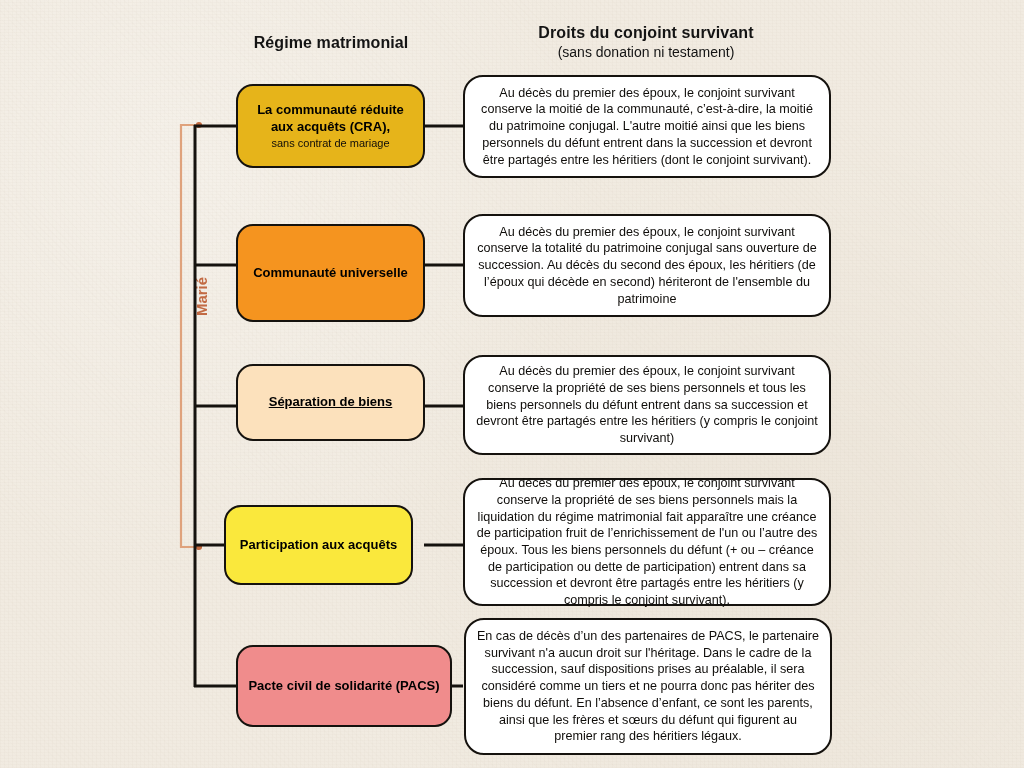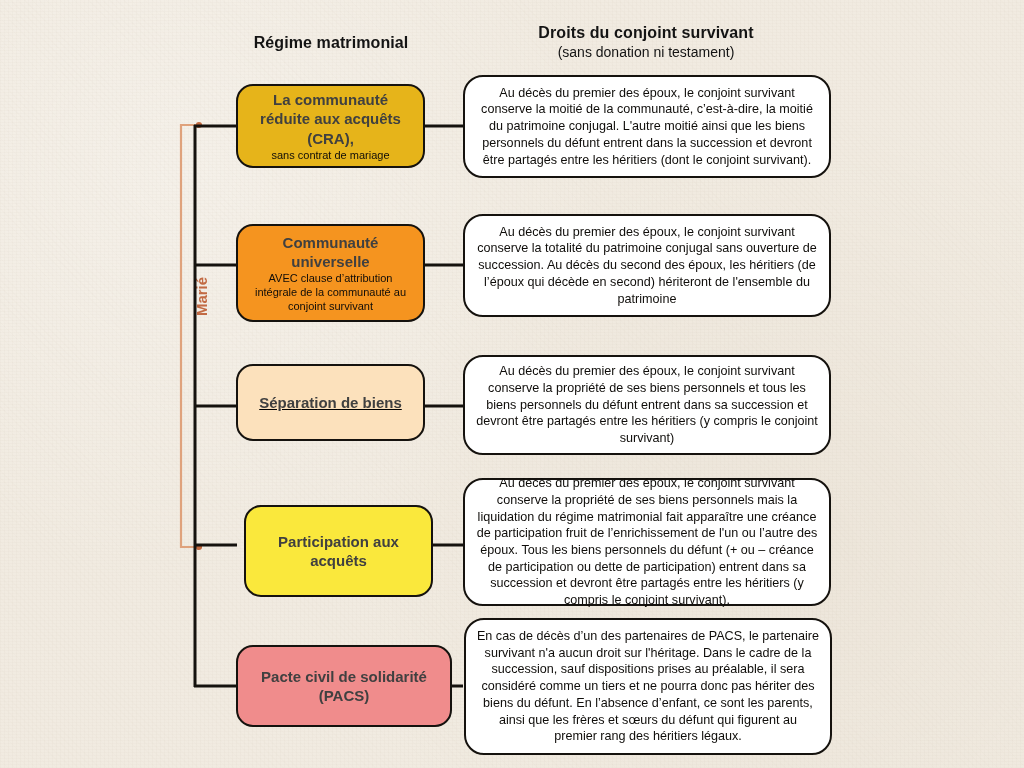--- a/index.html
+++ b/index.html
@@ -89,22 +89,22 @@
     display: flex;
     align-items: center;
     justify-content: center;
     text-align: center;
     padding: 6px 9px;
     line-height: 1.28;
   }
   .regime-box .rb-inner { width: 100%; }
   .regime-box .rb-strong {
     font-weight: bold;
-    font-size: 15px;
-    color: #404040;
+    font-size: 13px;
+    color: #000000;
   }
   .regime-box .rb-plain {
     font-weight: normal;
     font-size: 11px;
     color: #100D09;
   }
 
   
   .droits-box {
     position: absolute;
@@ -171,37 +171,36 @@
       <div class="rb-plain">sans contrat de mariage</div>
     </div>
   </div>
   <div class="droits-box" style="left:463px; top:75px; width:368px; height:103px;">
     <p>Au décès du premier des époux, le conjoint survivant conserve la moitié de la communauté, c’est-à-dire, la moitié du patrimoine conjugal. L'autre moitié ainsi que les biens personnels du défunt entrent dans la succession et devront être partagés entre les héritiers (dont le conjoint survivant).</p>
   </div>
 
   <div class="regime-box" style="left:236px; top:224px; width:189px; height:98px; background:#F5941F;">
     <div class="rb-inner">
       <div class="rb-strong">Communauté universelle</div>
-      <div class="rb-plain">AVEC clause d’attribution intégrale de la communauté au conjoint survivant</div>
     </div>
   </div>
   <div class="droits-box" style="left:463px; top:214px; width:368px; height:103px;">
     <p>Au décès du premier des époux, le conjoint survivant conserve la totalité du patrimoine conjugal sans ouverture de succession. Au décès du second des époux, les héritiers (de l’époux qui décède en second) hériteront de l'ensemble du patrimoine</p>
   </div>
 
   <div class="regime-box" style="left:236px; top:364px; width:189px; height:77px; background:#FCE1BC;text-decoration:underline;">
     <div class="rb-inner">
       <div class="rb-strong">Séparation de biens</div>
     </div>
   </div>
   <div class="droits-box" style="left:463px; top:355px; width:368px; height:100px;">
     <p>Au décès du premier des époux, le conjoint survivant conserve la propriété de ses biens personnels et tous les biens personnels du défunt entrent dans sa succession et devront être partagés entre les héritiers (y compris le conjoint survivant)</p>
   </div>
 
-  <div class="regime-box" style="left:244px; top:505px; width:189px; height:92px; background:#FAE83C;">
+  <div class="regime-box" style="left:224px; top:505px; width:189px; height:80px; background:#FAE83C;">
     <div class="rb-inner">
       <div class="rb-strong">Participation aux acquêts</div>
     </div>
   </div>
   <div class="droits-box" style="left:463px; top:478px; width:368px; height:128px;">
     <p>Au décès du premier des époux, le conjoint survivant conserve la propriété de ses biens personnels mais la liquidation du régime matrimonial fait apparaître une créance de participation fruit de l’enrichissement de l'un ou l’autre des époux. Tous les biens personnels du défunt (+ ou – créance de participation ou dette de participation) entrent dans sa succession et devront être partagés entre les héritiers (y compris le conjoint survivant).</p>
   </div>
 
   <div class="regime-box" style="left:236px; top:645px; width:216px; height:82px; background:#F08C8C;">
     <div class="rb-inner">

